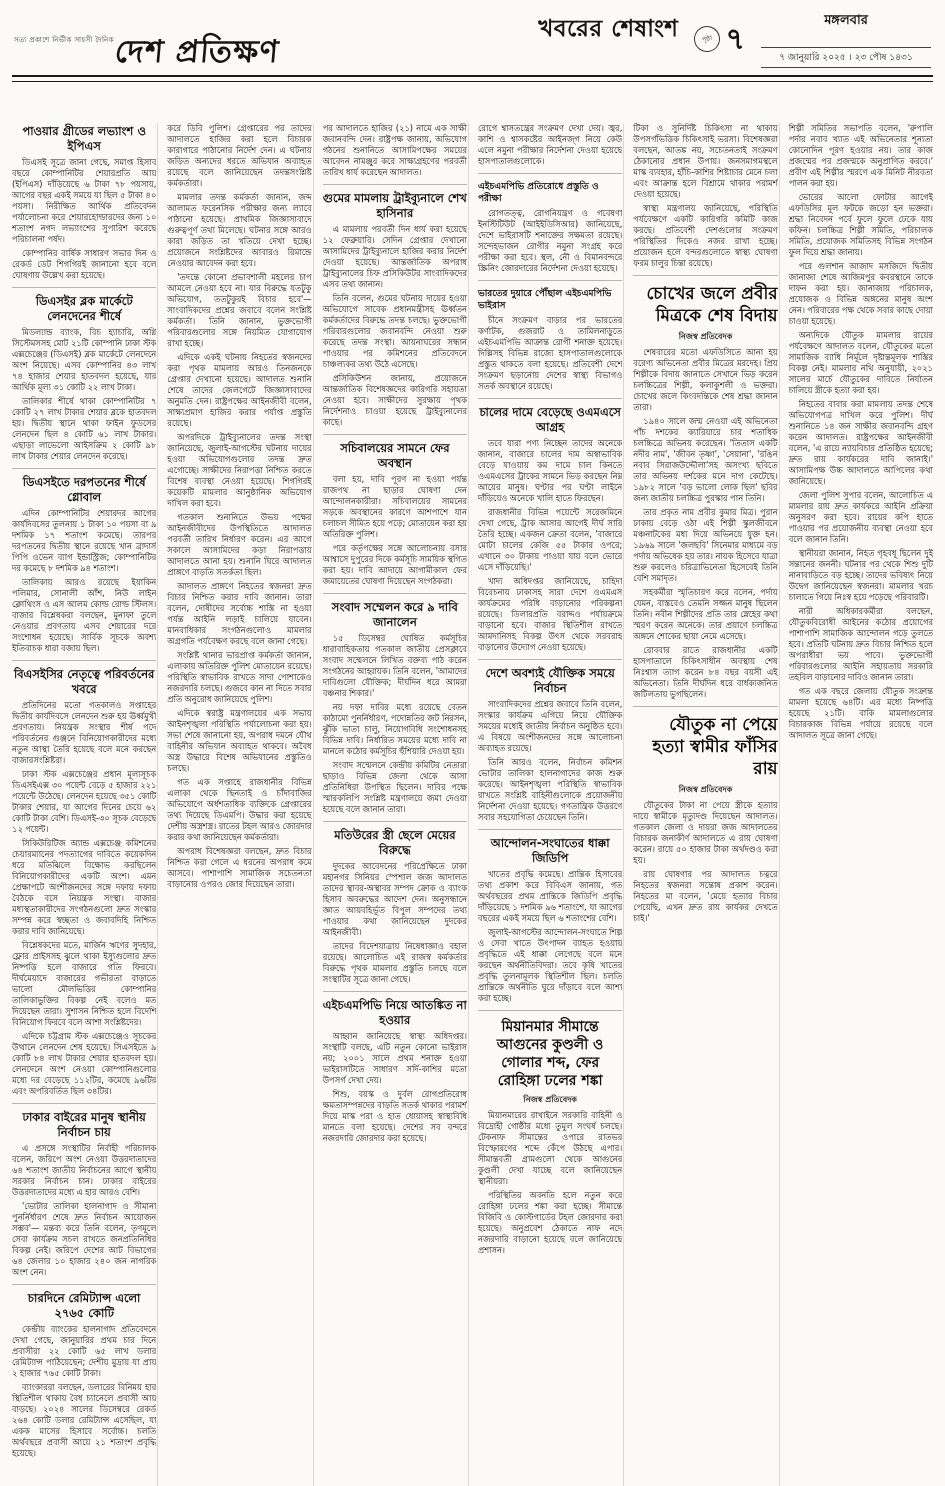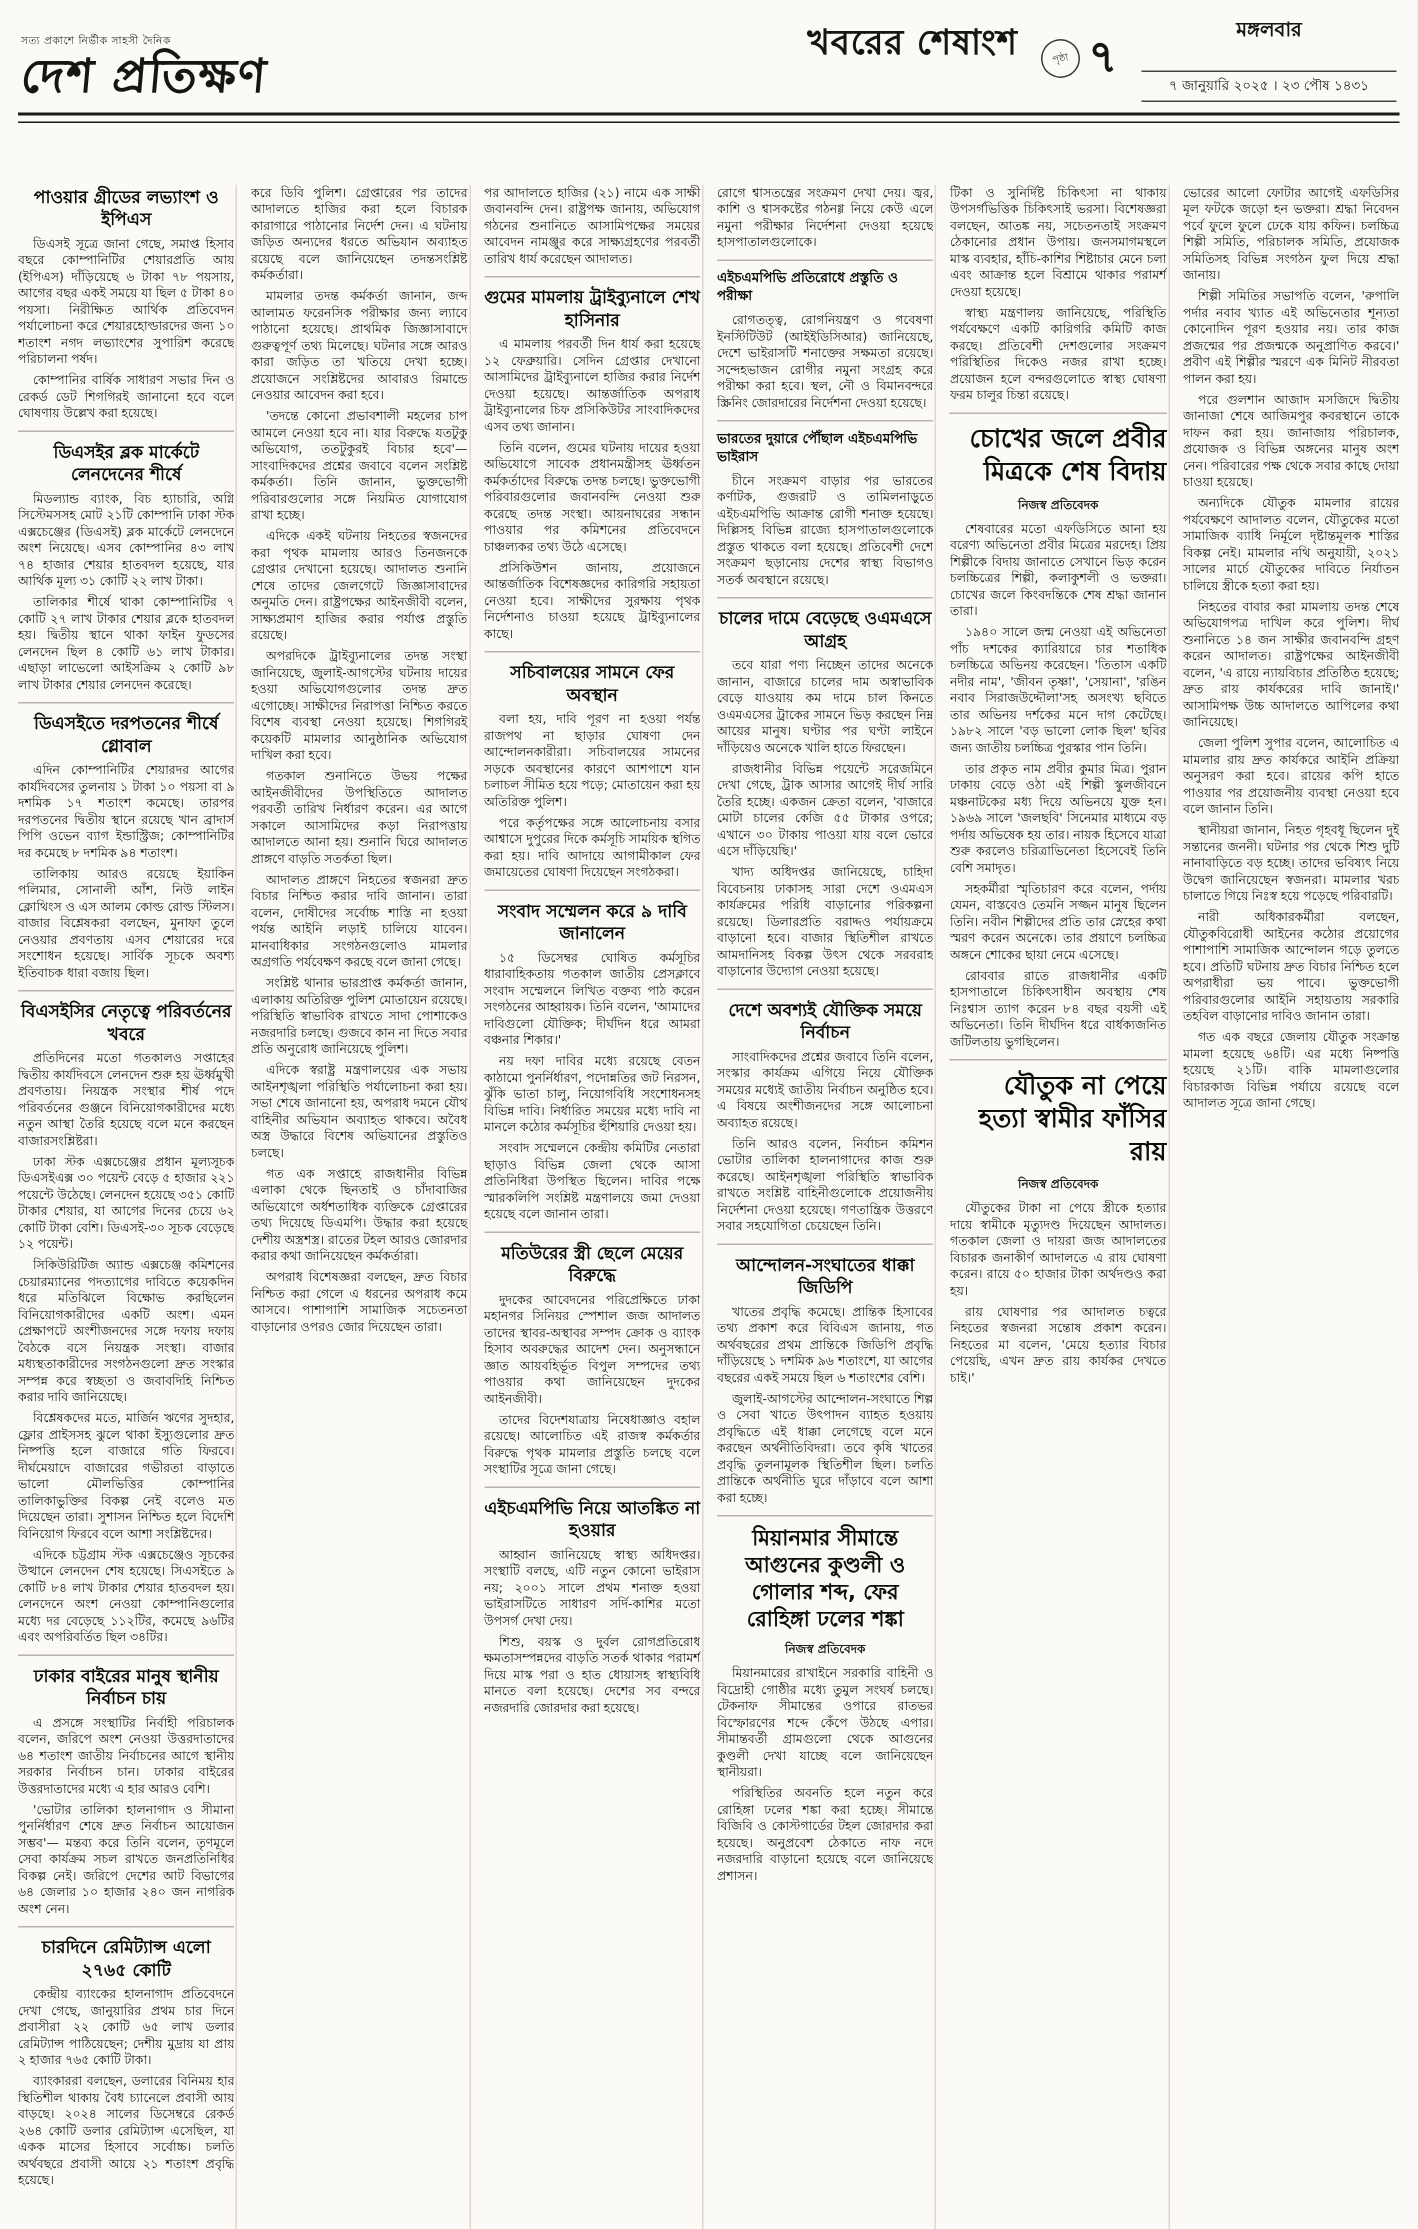--- a/index.html
+++ b/index.html
@@ -3,21 +3,21 @@
 <meta charset="utf-8">
 <style>
   html,body{margin:0;padding:0;background:#e9e7e1;}
   .page{
     width:945px;height:1486px;margin:0 auto;background:#fbfaf6;color:#161514;
     font-family:"DejaVu Sans",sans-serif;box-sizing:border-box;
     padding:8px 12px 6px;overflow:hidden;position:relative;
   }
   
   header.masthead{display:flex;align-items:flex-end;justify-content:space-between;padding:2px 2px 4px;}
-  .logo-wrap{display:flex;flex-direction:column;gap:1px;min-width:250px;}
+  .logo-wrap{display:flex;gap:1px;min-width:250px;}
   .tagline{font-size:7px;color:#333;letter-spacing:.4px;}
   .logo{font-size:31px;font-weight:800;transform:skewX(-5deg);letter-spacing:1px;line-height:34px;}
   .head-right{display:flex;gap:16px;}
   .section-title{font-size:23px;font-weight:800;letter-spacing:.5px;white-space:nowrap;}
   .page-badge{display:flex;align-items:center;gap:5px;}
   .badge-circle{
     width:24px;height:24px;border:1.5px solid #3a3a3a;border-radius:50%;
     display:flex;align-items:center;justify-content:center;font-size:6.5px;color:#3a3a3a;
     transform:rotate(-12deg);
   }
@@ -141,21 +141,21 @@
           <p>তাদের বিদেশযাত্রায় নিষেধাজ্ঞাও বহাল রয়েছে। আলোচিত এই রাজস্ব কর্মকর্তার বিরুদ্ধে পৃথক মামলার প্রস্তুতি চলছে বলে সংস্থাটির সূত্রে জানা গেছে।</p>
         </article>
         <article>
           <h2 class="headline md">এইচএমপিভি নিয়ে আতঙ্কিত না হওয়ার</h2>
           <p>আহ্বান জানিয়েছে স্বাস্থ্য অধিদপ্তর। সংস্থাটি বলছে, এটি নতুন কোনো ভাইরাস নয়; ২০০১ সালে প্রথম শনাক্ত হওয়া ভাইরাসটিতে সাধারণ সর্দি-কাশির মতো উপসর্গ দেখা দেয়।</p>
           <p>শিশু, বয়স্ক ও দুর্বল রোগপ্রতিরোধ ক্ষমতাসম্পন্নদের বাড়তি সতর্ক থাকার পরামর্শ দিয়ে মাস্ক পরা ও হাত ধোয়াসহ স্বাস্থ্যবিধি মানতে বলা হয়েছে। দেশের সব বন্দরে নজরদারি জোরদার করা হয়েছে।</p>
         </article>
       </div>
       <div class="col">
         <article class="cont">
-          <p>রোগে শ্বাসতন্ত্রের সংক্রমণ দেখা দেয়। জ্বর, কাশি ও শ্বাসকষ্টের গঠনগ্গ নিয়ে কেউ এলে নমুনা পরীক্ষার নির্দেশনা দেওয়া হয়েছে হাসপাতালগুলোকে।</p>
+          <p>রোগে শ্বাসতন্ত্রের সংক্রমণ দেখা দেয়। জ্বর, কাশি ও শ্বাসকষ্টের আইনজ্গ নিয়ে কেউ এলে নমুনা পরীক্ষার নির্দেশনা দেওয়া হয়েছে হাসপাতালগুলোকে।</p>
         </article>
         <article>
           <h2 class="headline sm">এইচএমপিভি প্রতিরোধে প্রস্তুতি ও পরীক্ষা</h2>
           <p>রোগতত্ত্ব, রোগনিয়ন্ত্রণ ও গবেষণা ইনস্টিটিউট (আইইডিসিআর) জানিয়েছে, দেশে ভাইরাসটি শনাক্তের সক্ষমতা রয়েছে। সন্দেহভাজন রোগীর নমুনা সংগ্রহ করে পরীক্ষা করা হবে। স্থল, নৌ ও বিমানবন্দরে স্ক্রিনিং জোরদারের নির্দেশনা দেওয়া হয়েছে।</p>
         </article>
         <article>
           <h2 class="headline sm">ভারতের দুয়ারে পৌঁছাল এইচএমপিভি ভাইরাস</h2>
           <p>চীনে সংক্রমণ বাড়ার পর ভারতের কর্ণাটক, গুজরাট ও তামিলনাড়ুতে এইচএমপিভি আক্রান্ত রোগী শনাক্ত হয়েছে। দিল্লিসহ বিভিন্ন রাজ্যে হাসপাতালগুলোকে প্রস্তুত থাকতে বলা হয়েছে। প্রতিবেশী দেশে সংক্রমণ ছড়ানোয় দেশের স্বাস্থ্য বিভাগও সতর্ক অবস্থানে রয়েছে।</p>
         </article>
         <article>
@@ -197,22 +197,22 @@
         </article>
         <article>
           <h2 class="headline xl">যৌতুক না পেয়ে হত্যা স্বামীর ফাঁসির রায়</h2>
           <div class="byline">নিজস্ব প্রতিবেদক</div>
           <p>যৌতুকের টাকা না পেয়ে স্ত্রীকে হত্যার দায়ে স্বামীকে মৃত্যুদণ্ড দিয়েছেন আদালত। গতকাল জেলা ও দায়রা জজ আদালতের বিচারক জনাকীর্ণ আদালতে এ রায় ঘোষণা করেন। রায়ে ৫০ হাজার টাকা অর্থদণ্ডও করা হয়।</p>
           <p>রায় ঘোষণার পর আদালত চত্বরে নিহতের স্বজনরা সন্তোষ প্রকাশ করেন। নিহতের মা বলেন, 'মেয়ে হত্যার বিচার পেয়েছি, এখন দ্রুত রায় কার্যকর দেখতে চাই।'</p>
         </article>
       </div>
       <div class="col">
         <article class="cont">
+          <p>শিল্পী সমিতির সভাপতি বলেন, 'রুপালি পর্দার নবাব খ্যাত এই অভিনেতার শূন্যতা কোনোদিন পূরণ হওয়ার নয়। তার কাজ প্রজন্মের পর প্রজন্মকে অনুপ্রাণিত করবে।' প্রবীণ এই শিল্পীর স্মরণে এক মিনিট নীরবতা পালন করা হয়।</p>
           <p>ভোরের আলো ফোটার আগেই এফডিসির মূল ফটকে জড়ো হন ভক্তরা। শ্রদ্ধা নিবেদন পর্বে ফুলে ফুলে ঢেকে যায় কফিন। চলচ্চিত্র শিল্পী সমিতি, পরিচালক সমিতি, প্রযোজক সমিতিসহ বিভিন্ন সংগঠন ফুল দিয়ে শ্রদ্ধা জানায়।</p>
-          <p>শিল্পী সমিতির সভাপতি বলেন, 'রুপালি পর্দার নবাব খ্যাত এই অভিনেতার শূন্যতা কোনোদিন পূরণ হওয়ার নয়। তার কাজ প্রজন্মের পর প্রজন্মকে অনুপ্রাণিত করবে।' প্রবীণ এই শিল্পীর স্মরণে এক মিনিট নীরবতা পালন করা হয়।</p>
           <p>পরে গুলশান আজাদ মসজিদে দ্বিতীয় জানাজা শেষে আজিমপুর কবরস্থানে তাকে দাফন করা হয়। জানাজায় পরিচালক, প্রযোজক ও বিভিন্ন অঙ্গনের মানুষ অংশ নেন। পরিবারের পক্ষ থেকে সবার কাছে দোয়া চাওয়া হয়েছে।</p>
           <p>অন্যদিকে যৌতুক মামলার রায়ের পর্যবেক্ষণে আদালত বলেন, যৌতুকের মতো সামাজিক ব্যাধি নির্মূলে দৃষ্টান্তমূলক শাস্তির বিকল্প নেই। মামলার নথি অনুযায়ী, ২০২১ সালের মার্চে যৌতুকের দাবিতে নির্যাতন চালিয়ে স্ত্রীকে হত্যা করা হয়।</p>
           <p>নিহতের বাবার করা মামলায় তদন্ত শেষে অভিযোগপত্র দাখিল করে পুলিশ। দীর্ঘ শুনানিতে ১৪ জন সাক্ষীর জবানবন্দি গ্রহণ করেন আদালত। রাষ্ট্রপক্ষের আইনজীবী বলেন, 'এ রায়ে ন্যায়বিচার প্রতিষ্ঠিত হয়েছে; দ্রুত রায় কার্যকরের দাবি জানাই।' আসামিপক্ষ উচ্চ আদালতে আপিলের কথা জানিয়েছে।</p>
           <p>জেলা পুলিশ সুপার বলেন, আলোচিত এ মামলার রায় দ্রুত কার্যকরে আইনি প্রক্রিয়া অনুসরণ করা হবে। রায়ের কপি হাতে পাওয়ার পর প্রয়োজনীয় ব্যবস্থা নেওয়া হবে বলে জানান তিনি।</p>
           <p>স্থানীয়রা জানান, নিহত গৃহবধূ ছিলেন দুই সন্তানের জননী। ঘটনার পর থেকে শিশু দুটি নানাবাড়িতে বড় হচ্ছে। তাদের ভবিষ্যৎ নিয়ে উদ্বেগ জানিয়েছেন স্বজনরা। মামলার খরচ চালাতে গিয়ে নিঃস্ব হয়ে পড়েছে পরিবারটি।</p>
           <p>নারী অধিকারকর্মীরা বলছেন, যৌতুকবিরোধী আইনের কঠোর প্রয়োগের পাশাপাশি সামাজিক আন্দোলন গড়ে তুলতে হবে। প্রতিটি ঘটনায় দ্রুত বিচার নিশ্চিত হলে অপরাধীরা ভয় পাবে। ভুক্তভোগী পরিবারগুলোর আইনি সহায়তায় সরকারি তহবিল বাড়ানোর দাবিও জানান তারা।</p>
           <p>গত এক বছরে জেলায় যৌতুক সংক্রান্ত মামলা হয়েছে ৬৪টি। এর মধ্যে নিষ্পত্তি হয়েছে ২১টি। বাকি মামলাগুলোর বিচারকাজ বিভিন্ন পর্যায়ে রয়েছে বলে আদালত সূত্রে জানা গেছে।</p>
         </article>
       </div>
     </main>

